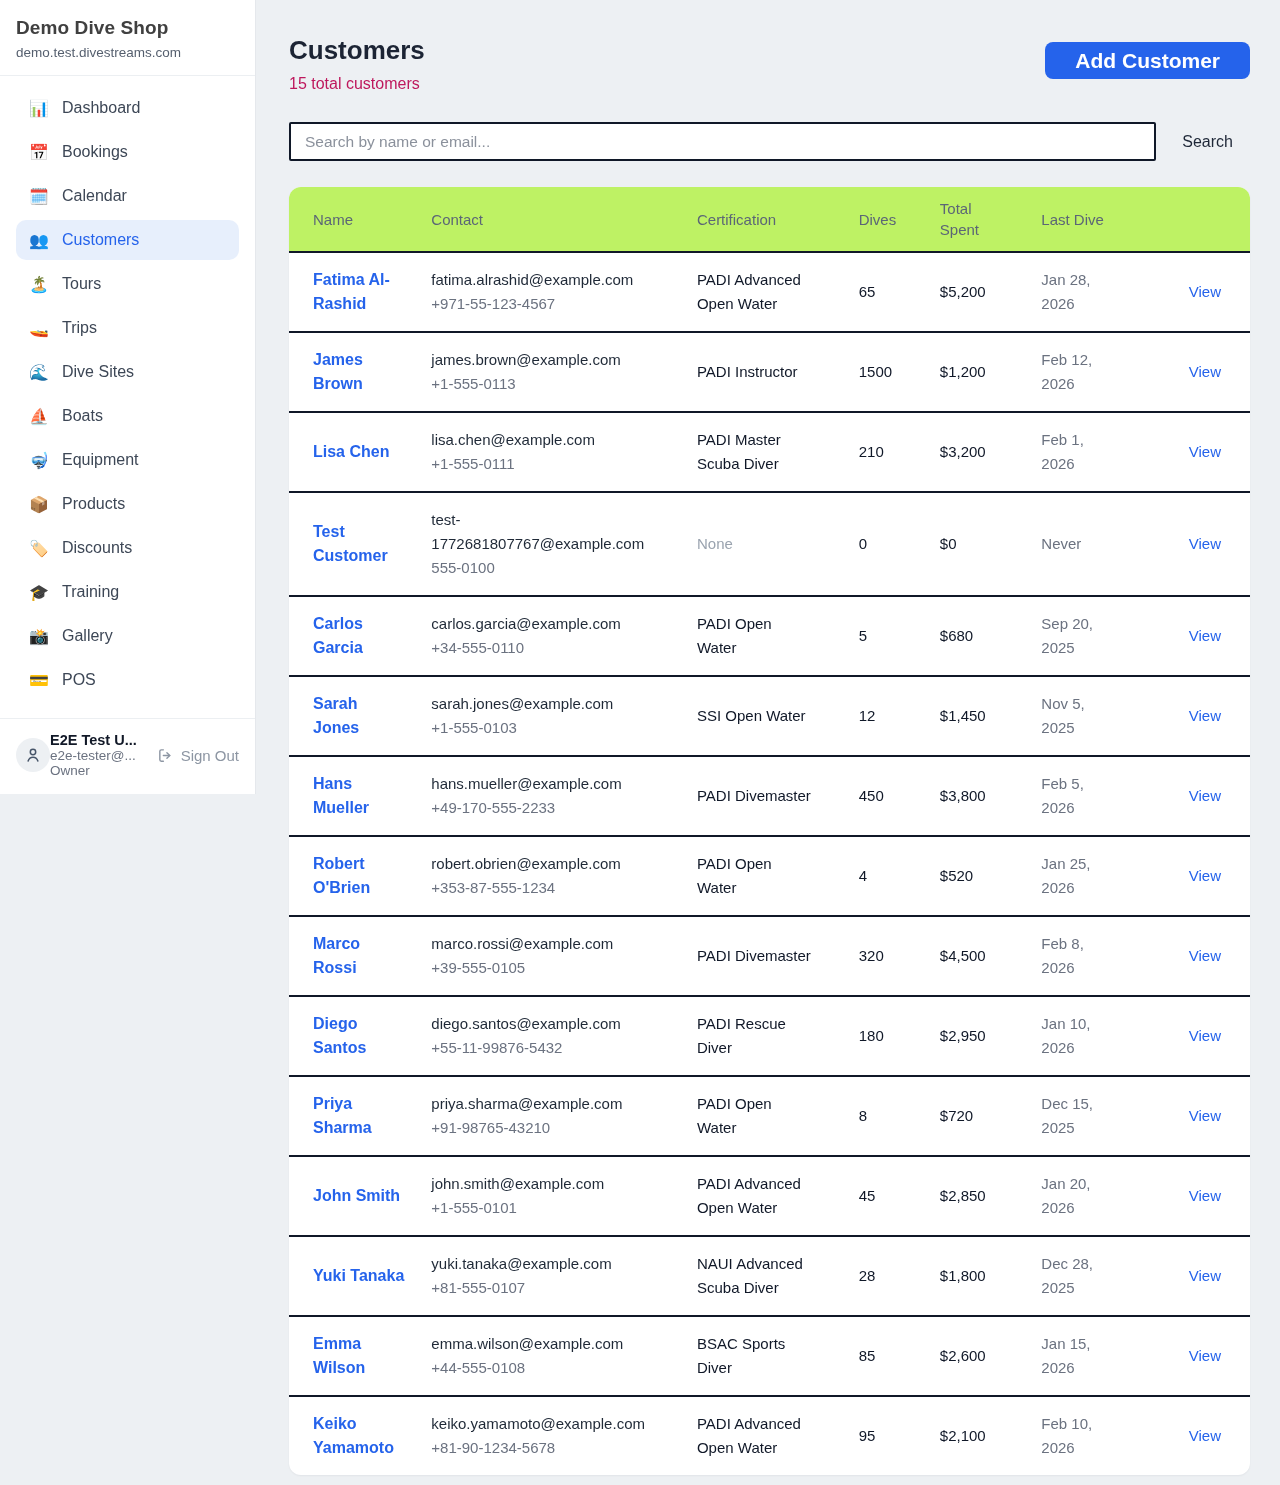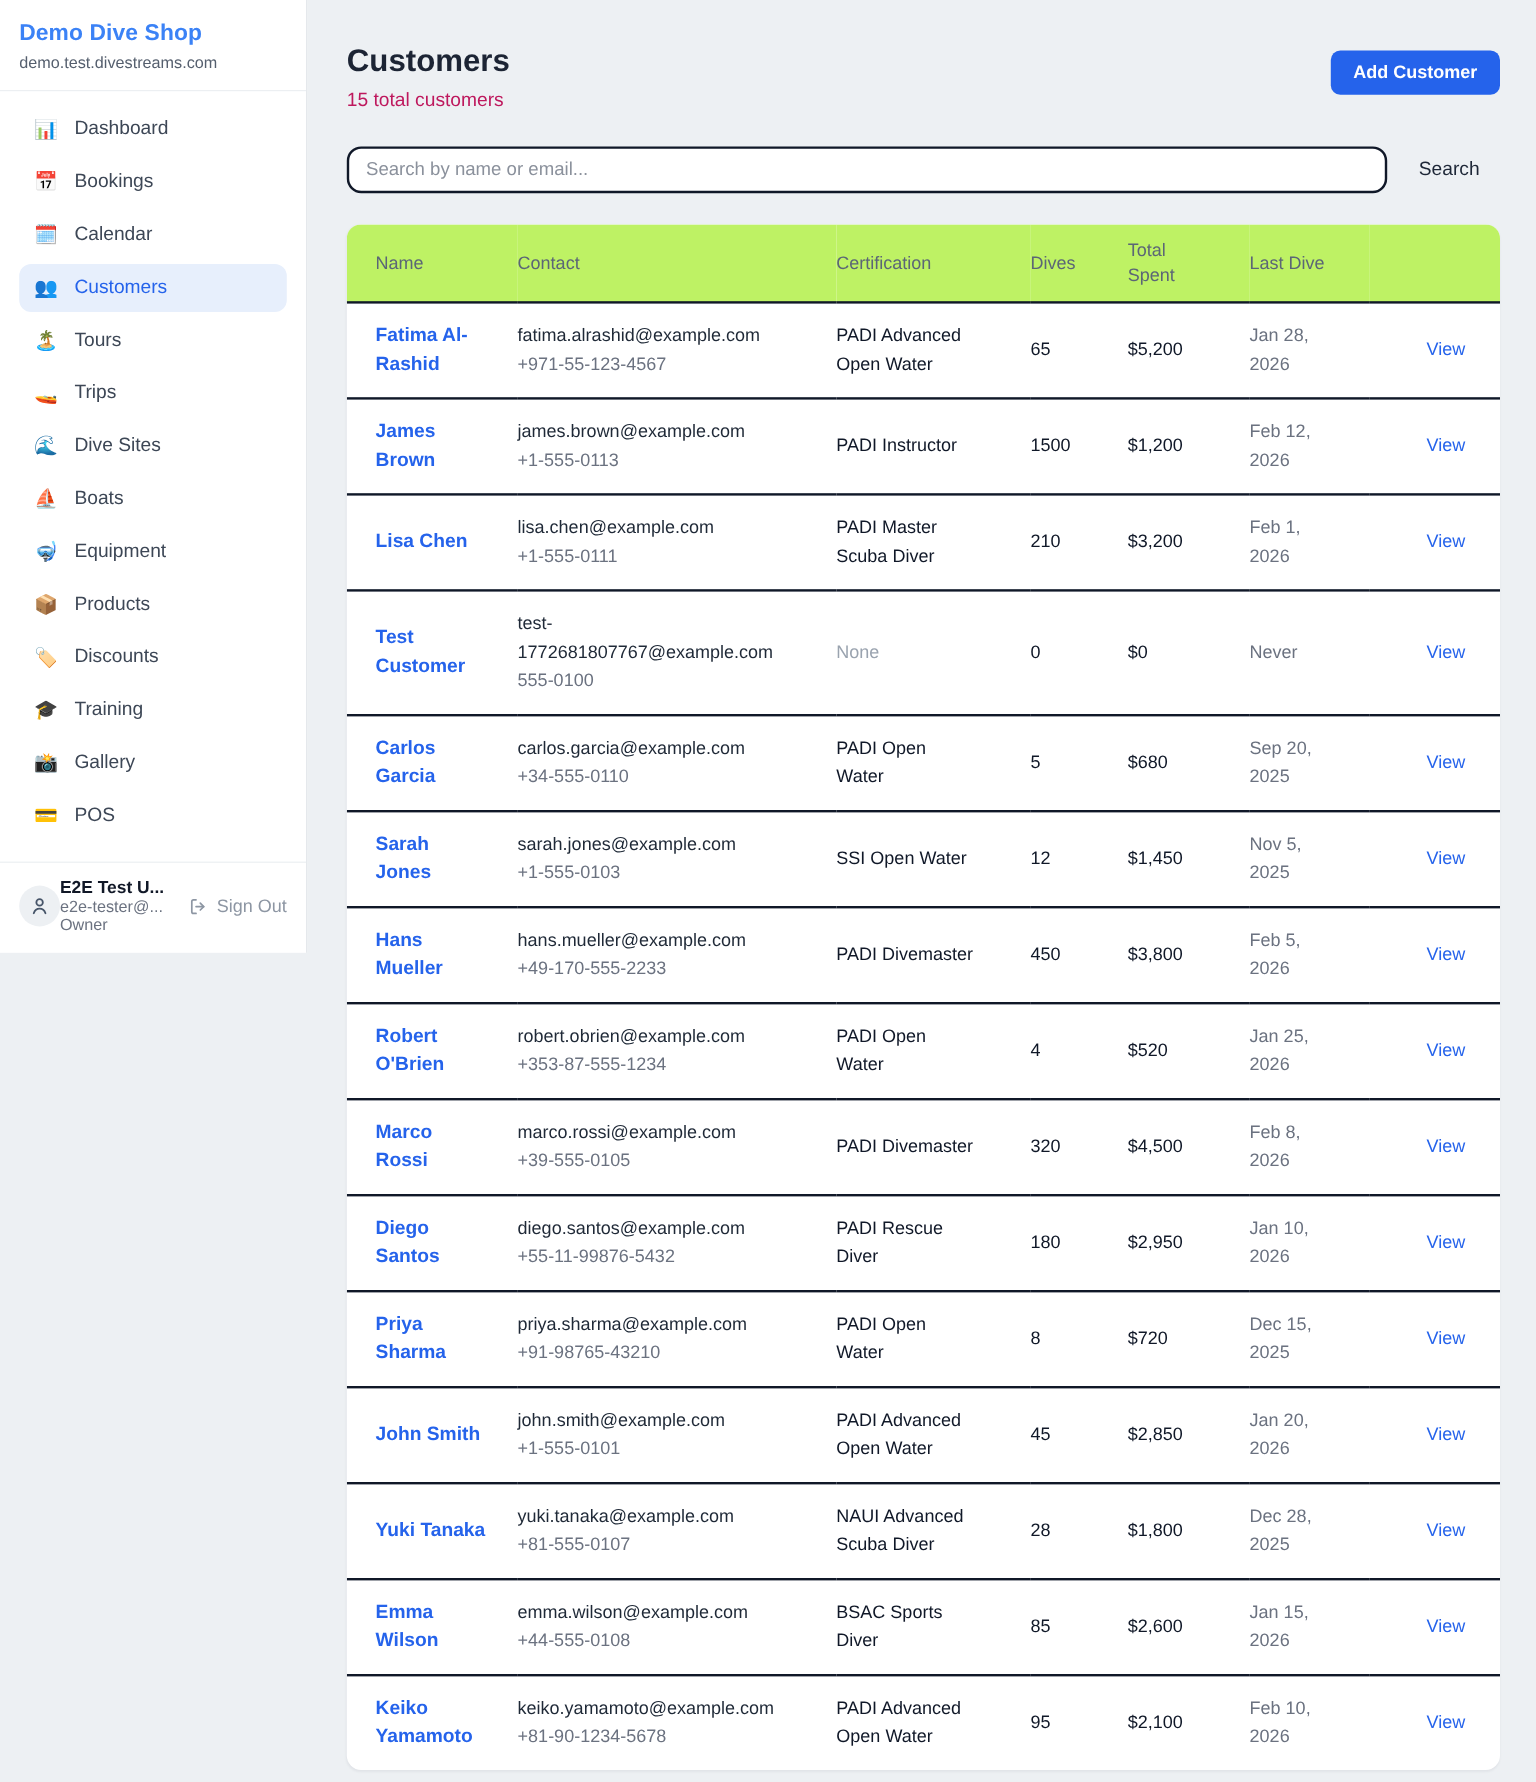--- a/index.html
+++ b/index.html
@@ -12,21 +12,21 @@
     position:relative;
   }
 
   
   .sidebar {
     position:absolute; left:0; top:0; width:256px;
     background:#ffffff; border-right:1px solid #e5e8ec;
     display:flex; flex-direction:column;
   }
   .brand { padding:17px 16px 15px; border-bottom:1px solid #eceff2; }
-  .brand-name { font-size:19px; font-weight:700; color:#3b82f6; letter-spacing:.1px; cursor:pointer; }
+  .brand-name { font-size:19px; font-weight:700; color:#404040; letter-spacing:.1px; cursor:pointer; }
   .brand-domain { font-size:13.5px; color:#555f6e; margin-top:6px; }
   .nav { padding:12px 16px 10px; }
   .nav-item {
     display:flex; align-items:center; gap:13px;
     height:40px; padding:0 13px; margin-bottom:4px;
     border-radius:10px; font-size:16px; color:#3d4756; cursor:pointer;
   }
   .nav-item.active { background:#e7effc; color:#2563eb; }
   .nav-icon { width:20px; font-size:16px; text-align:center; flex:0 0 20px; }
   .sidebar-footer {
@@ -45,26 +45,26 @@
     background:none; border:none; cursor:pointer; font-family:inherit; white-space:nowrap;
   }
 
   
   .main { position:absolute; left:289px; top:0; width:961px; padding:35px 0 30px; }
   .page-header { display:flex; justify-content:space-between; align-items:flex-start; }
   .page-title { font-size:26px; font-weight:700; color:#1c2434; }
   .page-subtitle { font-size:16px; color:#be185d; margin-top:9px; }
   .add-btn {
     background:#2563eb; color:#fff; border:none; border-radius:8px;
-    font-family:inherit; font-size:15px; font-weight:600;
-    padding:0 19px; height:37px; margin-top:7px; cursor:pointer;
+    font-family:inherit; font-size:21px; font-weight:600;
+    padding:0 30px; height:37px; margin-top:7px; cursor:pointer;
   }
   .search-row { display:flex; align-items:center; margin-top:29px; }
   .search-input {
-    flex:1; height:39px; border:2px solid #101828; border-radius:12px;
+    flex:1; height:39px; border:2px solid #101828; border-radius:2px;
     padding:0 14px; font-family:inherit; font-size:15.5px; color:#101828;
     background:#fff; outline:none;
   }
   .search-input::placeholder { color:#8b919c; }
   .search-btn {
     background:none; border:none; font-family:inherit; font-size:16px;
     font-weight:500; color:#1e2737; padding:0 17px 0 26px; cursor:pointer;
   }
 
   

